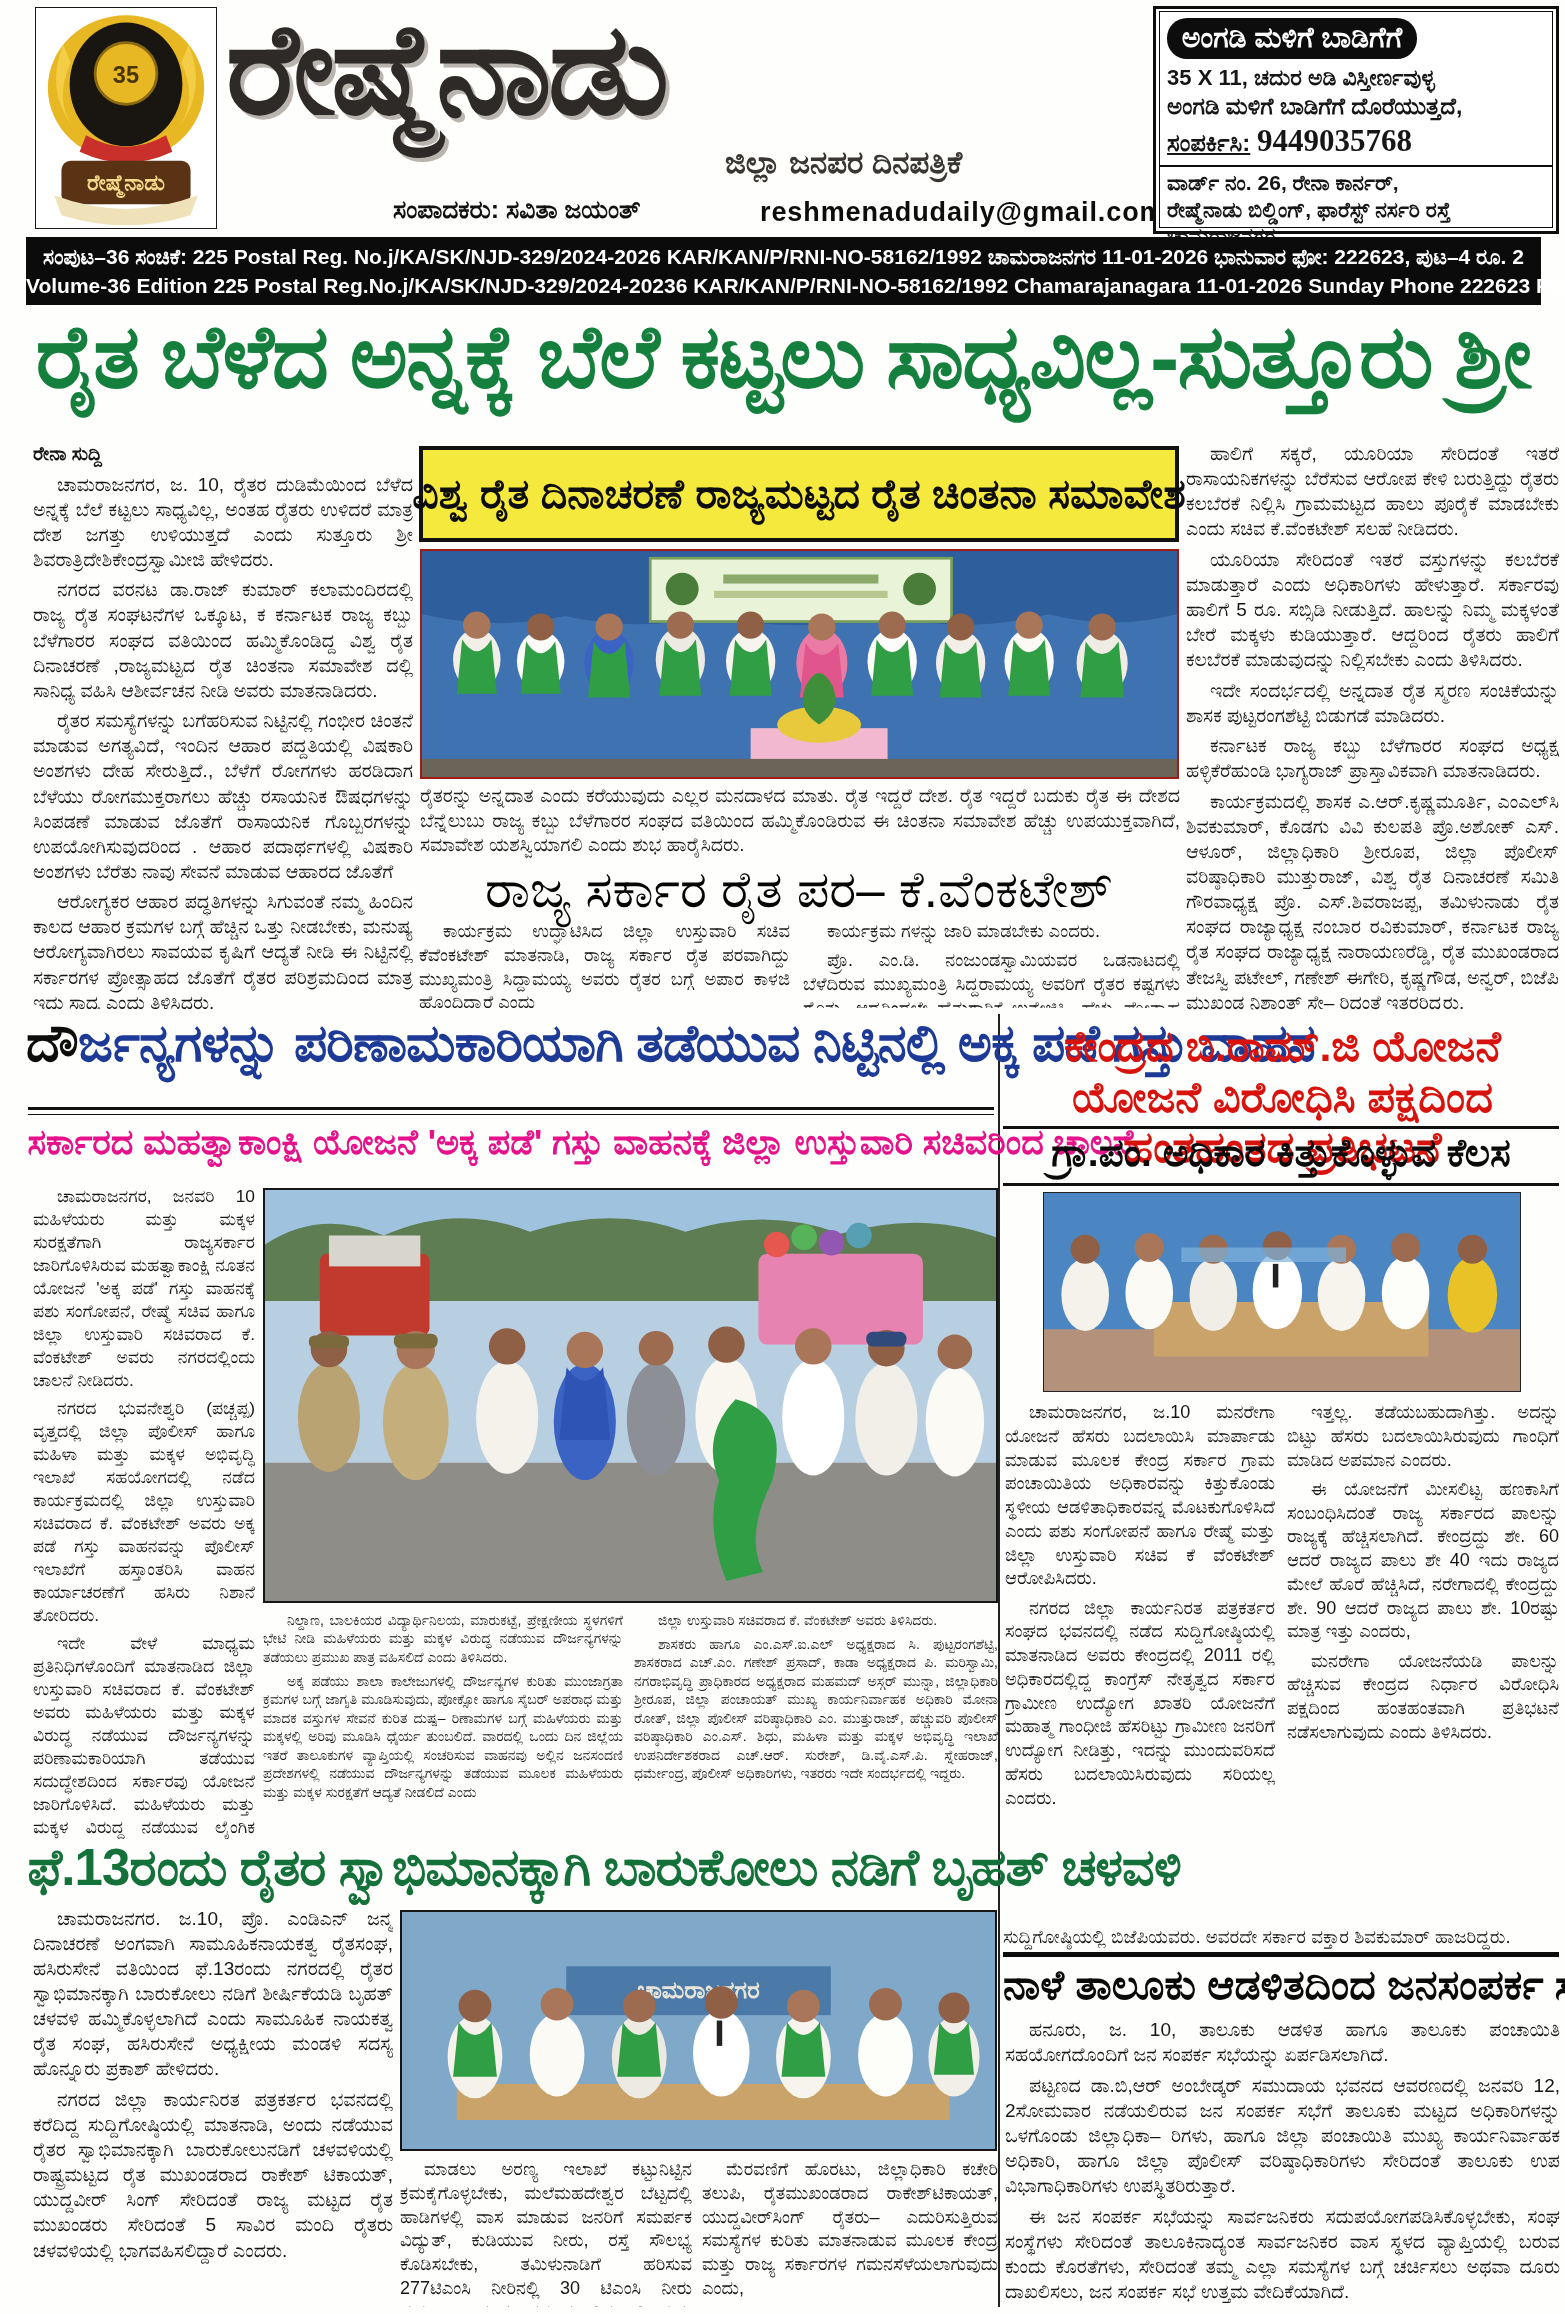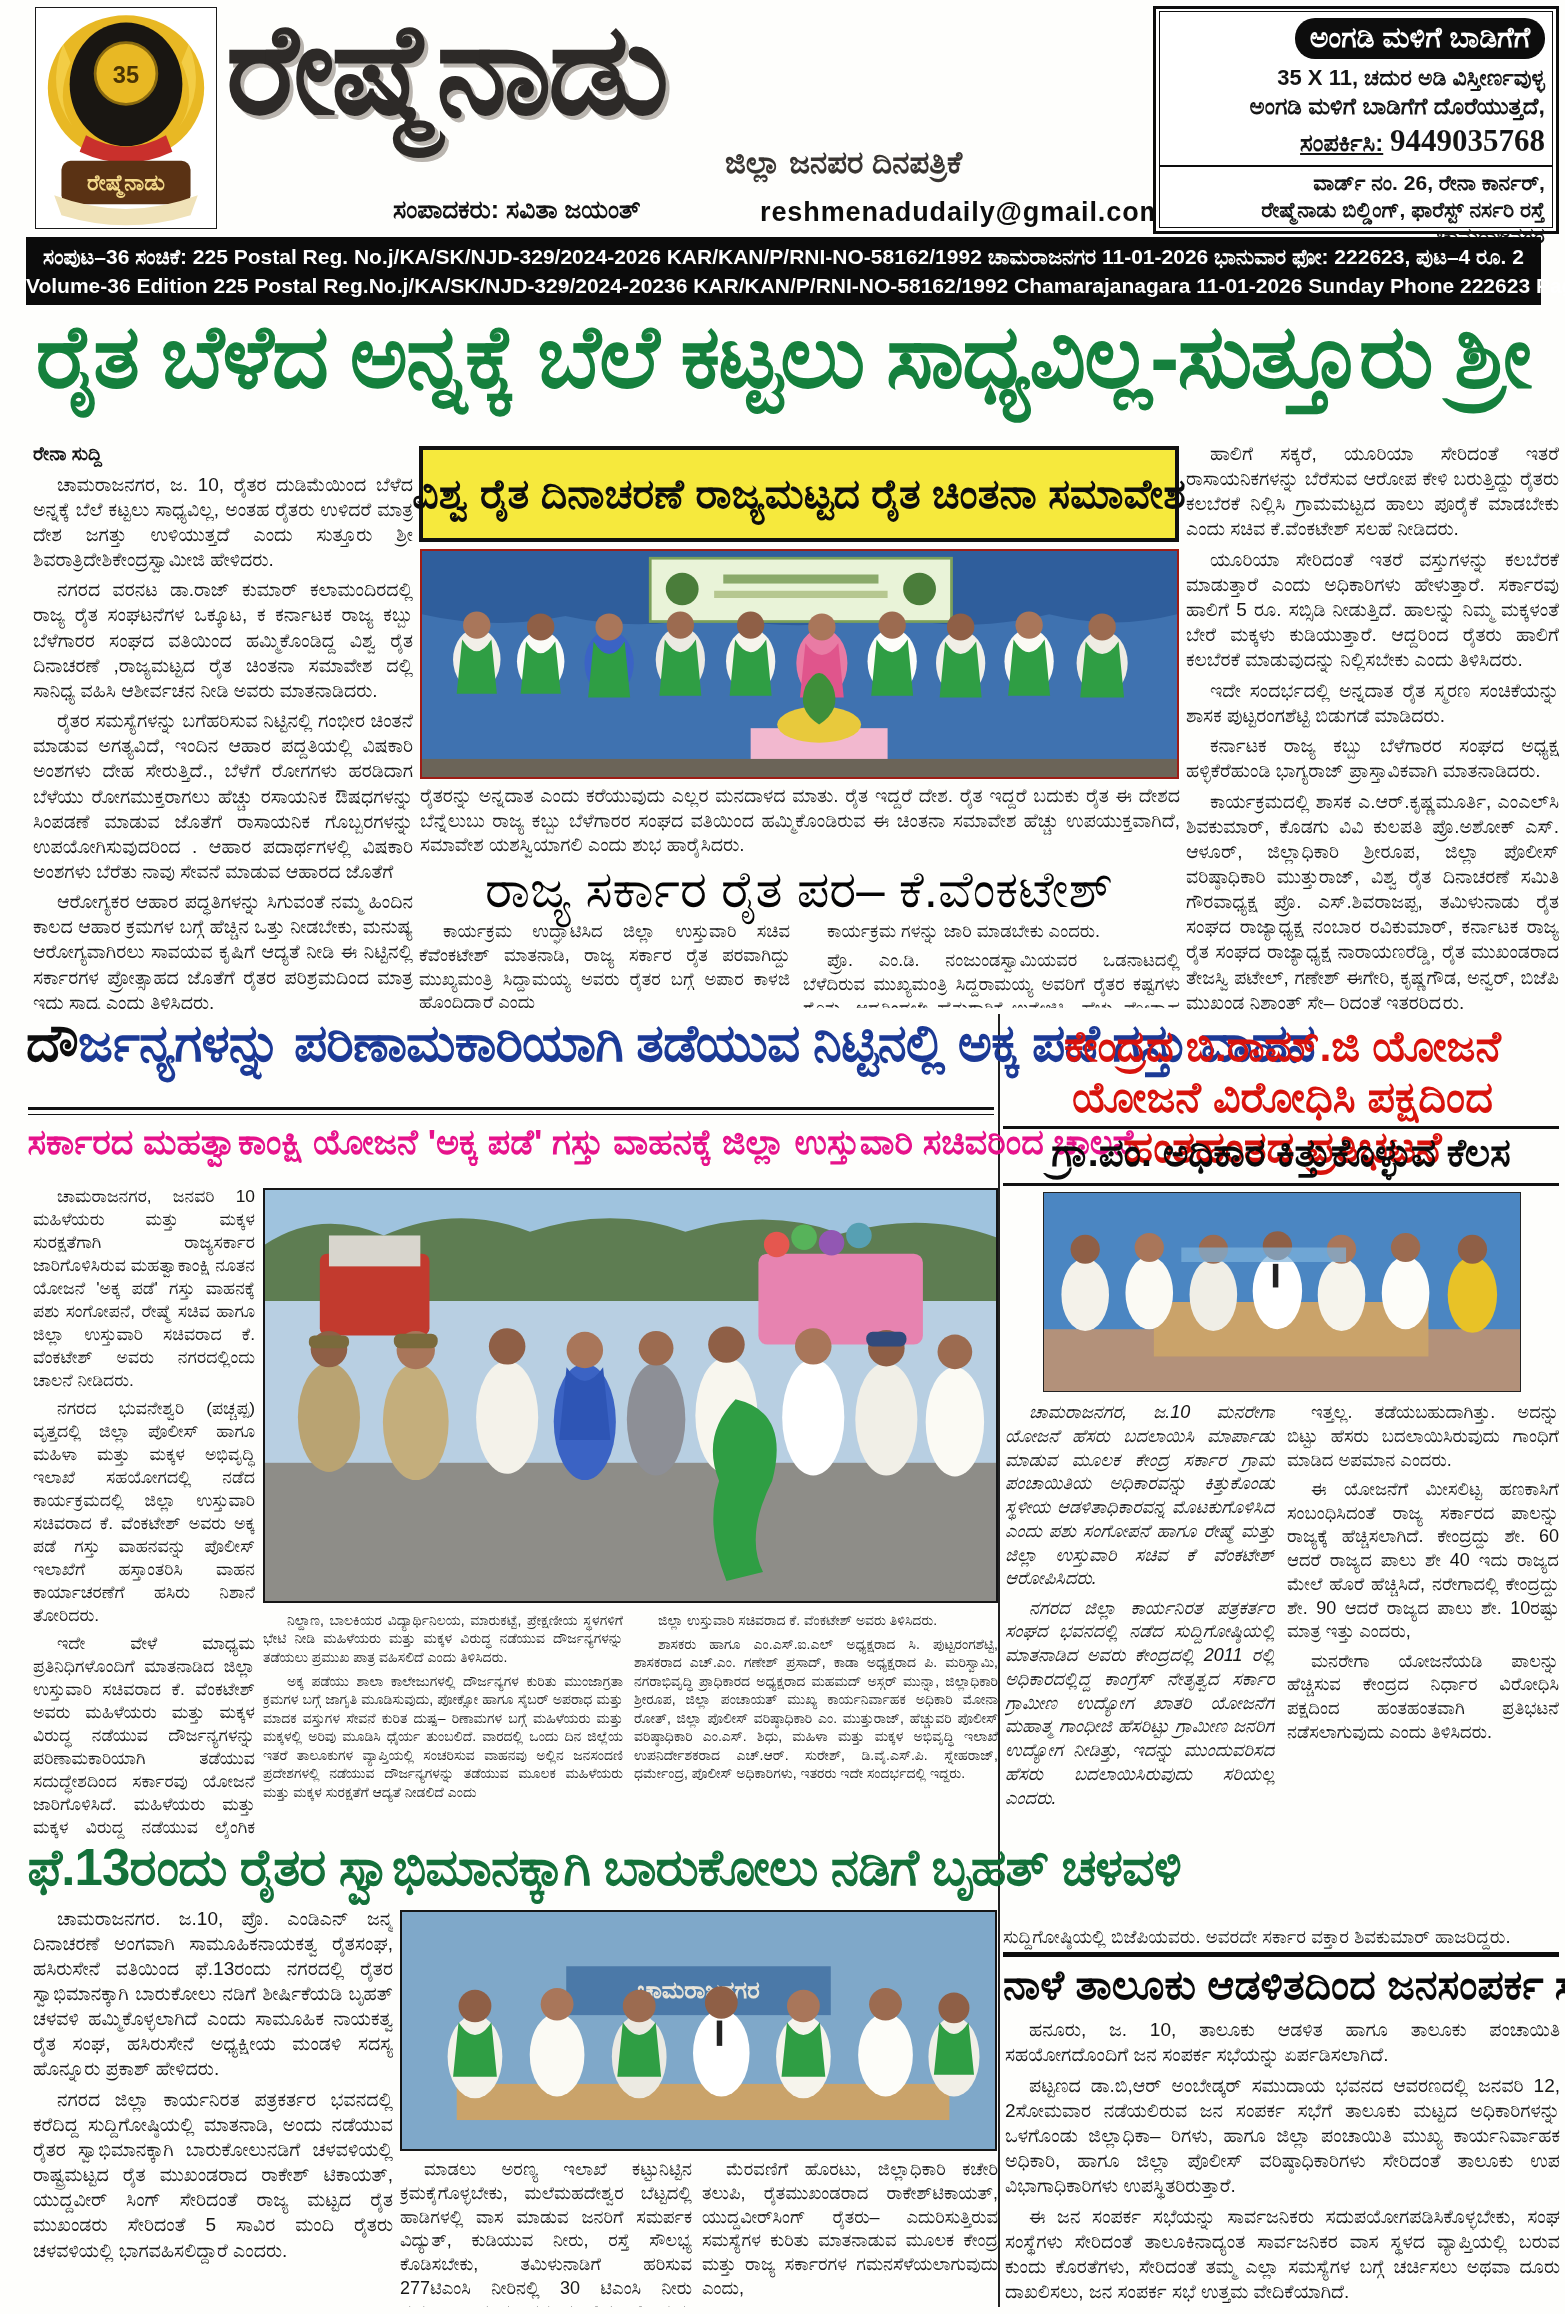--- a/index.html
+++ b/index.html
@@ -8,21 +8,21 @@
         font-family:"Liberation Sans","DejaVu Sans",sans-serif;color:#161616;overflow:hidden;}
   
   .logo-box{position:absolute;left:35px;top:7.3px;width:182px;height:222px;border:1.8px solid #1a1a1a;background:#fff;}
   .masthead-title{position:absolute;left:226px;top:-3.7px;width:918px;height:147px;
         font-size:127px;font-weight:bold;color:#2d2a28;letter-spacing:-3.7px;line-height:147px;
         text-shadow:3.7px 3.7px 0 #b9b4ae;white-space:nowrap;}
   .masthead-sub{position:absolute;left:725px;top:145px;width:432px;font-size:31px;font-weight:bold;color:#3a3633;}
   .editor-line{position:absolute;left:393px;top:195px;font-size:25px;font-weight:bold;color:#111;}
   .email-line{position:absolute;left:760px;top:197px;font-size:27px;font-weight:bold;color:#0d0d0d;letter-spacing:0.9px;}
   .ad-box{position:absolute;left:1153px;top:5.5px;width:406px;height:228px;border:3.7px solid #0d0d0d;background:#fff;padding:2.8px;}
-  .ad-inner{width:100%;height:100%;border:1.8px solid #0d0d0d;padding:3.7px 7.3px;text-align:right;}
+  .ad-inner{width:100%;height:100%;border:1.8px solid #0d0d0d;padding:3.7px 7.3px;text-align:left;}
   .ad-pill{display:inline-block;background:#0d0d0d;color:#fff;border-radius:20px;padding:3.7px 14.7px;
         font-size:28.5px;font-weight:bold;margin-top:1.8px;}
   .ad-l1{font-size:22px;font-weight:bold;margin-top:5.5px;}
   .ad-l2{font-size:23px;font-weight:bold;margin-top:2.8px;}
   .ad-l3{font-size:24px;font-weight:bold;margin-top:2.8px;}
   .ad-l3 .u{text-decoration:underline;}
   .ad-l3 .ph{font-family:"Liberation Serif",serif;font-size:31px;}
   .ad-sep{border-top:2.8px solid #0d0d0d;margin:5.5px -7.3px 3.7px;}
   .ad-a{font-size:21px;font-weight:bold;line-height:1.25;}
   
@@ -66,21 +66,21 @@
   .b2-b{position:absolute;left:634px;top:1611px;width:364px;height:228px;overflow:hidden;}
   .b2-a p,.b2-b p{font-size:14px;}
   
   .head3{position:absolute;left:1006px;top:1021px;width:553px;text-align:center;font-size:43px;
         font-weight:bold;color:#d8130d;line-height:1.18;}
   .rule3a{position:absolute;left:1003px;top:1126px;width:556px;border-top:3.7px solid #111;}
   .subhead3{position:absolute;left:1003px;top:1131px;width:556px;text-align:center;font-size:39px;
         font-weight:bold;color:#0a0a0a;white-space:nowrap;}
   .rule3b{position:absolute;left:1003px;top:1183px;width:556px;border-top:3.7px solid #111;}
   .photo3{position:absolute;left:1043px;top:1192px;width:478px;height:200px;border:1.8px solid #222;}
-  .b3-a{position:absolute;left:1005px;top:1401px;width:270px;height:522px;overflow:hidden;font-style:italic;}
+  .b3-a{position:absolute;left:1005px;top:1401px;width:270px;height:522px;overflow:hidden;}
   .b3-b{position:absolute;left:1287px;top:1401px;width:272px;height:522px;overflow:hidden;}
   .b3-a p,.b3-b p{font-size:18px;}
   .rule4{position:absolute;left:1003px;top:1952px;width:556px;border-top:5.5px solid #0c0c0c;}
   
   .head4{position:absolute;left:27.5px;top:1838px;width:966px;text-align:center;font-size:51px;
         font-weight:bold;color:#14713a;white-space:nowrap;letter-spacing:-0.9px;}
   .col-left3{position:absolute;left:33px;top:1906px;width:360px;height:367px;overflow:hidden;}
   .photo4{position:absolute;left:400px;top:1910px;width:597px;height:241px;border:2.8px solid #161616;}
   .b4-a{position:absolute;left:400px;top:2158px;width:292px;height:149px;overflow:hidden;}
   .b4-b{position:absolute;left:702px;top:2158px;width:296px;height:149px;overflow:hidden;}

